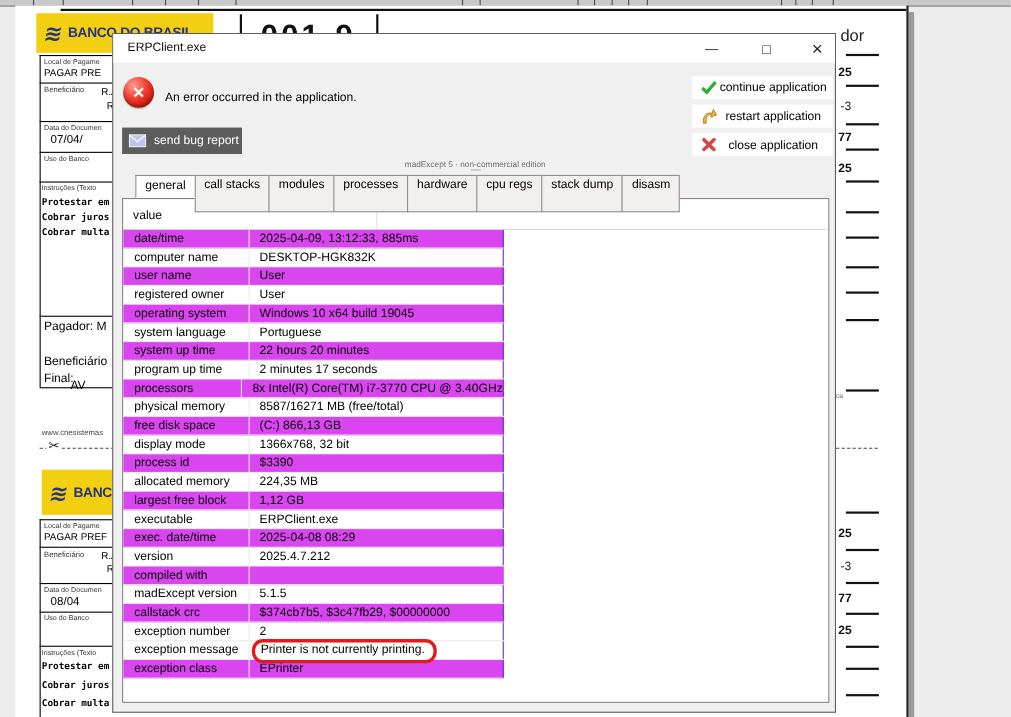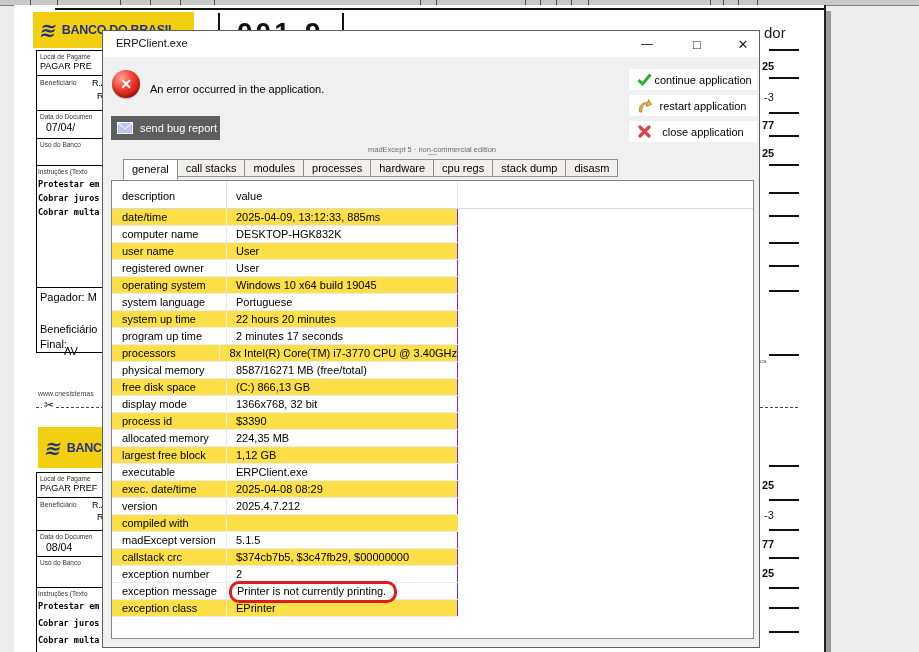--- a/index.html
+++ b/index.html
@@ -56,30 +56,30 @@
   .bugbtn{position:absolute;left:8px;top:85px;width:109px;height:24px;background:#5d5d5d;display:flex;
           align-items:center;padding-left:6px;gap:7px;box-sizing:border-box;cursor:default;}
   .bugbtn .tx{font-size:11px;color:#fff;}
   .edition{position:absolute;left:8px;top:112px;right:6px;height:12px;display:flex;align-items:center;flex-direction:column;}
   .edition .hr{flex:1;height:1px;background:#b0b0b0;}
   .edition .hr2{width:9px;height:1px;background:#b0b0b0;}
   .edition .tx{font-size:7.5px;color:#6e6e6e;padding:0 3px;white-space:nowrap;}
 
   .tabbar{position:absolute;left:20px;top:128px;right:8px;height:22px;display:flex;align-items:flex-start;z-index:3;}
   .tab{font-size:11px;color:#000;background:#f1f0ee;border:1px solid #8f8f8f;box-sizing:border-box;
-       height:18px;line-height:16px;padding:0 8px;margin-right:-1px;cursor:default;}
+       height:34px;line-height:16px;padding:0 8px;margin-right:-1px;cursor:default;}
   .tab.active{background:#fff;height:21px;line-height:19px;border-bottom:1px solid #fff;position:relative;z-index:4;}
 
   .pane{position:absolute;left:8px;top:149px;width:643px;height:459px;background:#fff;border:1px solid #848484;
         box-sizing:border-box;overflow:hidden;}
   .ghead{display:flex;height:28px;border-bottom:1px solid #d9d9d9;box-sizing:border-box;font-size:11px;color:#000;}
   .ghead .c1{width:115px;padding-left:10px;line-height:30px;border-right:1px solid #e3e3e3;box-sizing:border-box;}
   .ghead .c2{width:231px;padding-left:9px;line-height:30px;border-right:1px solid #e3e3e3;box-sizing:border-box;}
   .grow{display:flex;width:346px;height:17px;box-sizing:border-box;border-bottom:1px solid #ebebeb;font-size:11px;}
-  .grow.alt{background:#fde047;}
+  .grow.alt{background:#d946ef;}
   .grow .c1{width:115px;padding-left:10px;line-height:16px;border-right:1px solid #ebebeb;box-sizing:border-box;
             white-space:nowrap;color:#000;}
   .grow .c2{flex:1;padding-left:9px;line-height:16px;border-right:1px solid #6d28d9;box-sizing:border-box;
             white-space:nowrap;color:#000;overflow:visible;}
   .hl{display:inline-block;border:3px solid #e4191c;border-radius:10px;padding:0 8px 1px 5px;margin-left:-7px;
       line-height:15px;position:relative;top:-2px;z-index:5;background:#fff;}
 </style>
 </head>
 <body>
 
@@ -260,21 +260,20 @@
         <div class="tab">modules</div>
         <div class="tab">processes</div>
         <div class="tab">hardware</div>
         <div class="tab">cpu regs</div>
         <div class="tab">stack dump</div>
         <div class="tab">disasm</div>
       </div>
 
     <div class="pane">
       <div class="ghead">
-        <div class="c1">description</div>
         <div class="c2">value</div>
       </div>
       <div id="gridrows">
           <div class="grow alt">
             <div class="c1">date/time</div>
             <div class="c2">2025-04-09, 13:12:33, 885ms</div>
           </div>
           <div class="grow">
             <div class="c1">computer name</div>
             <div class="c2">DESKTOP-HGK832K</div>

